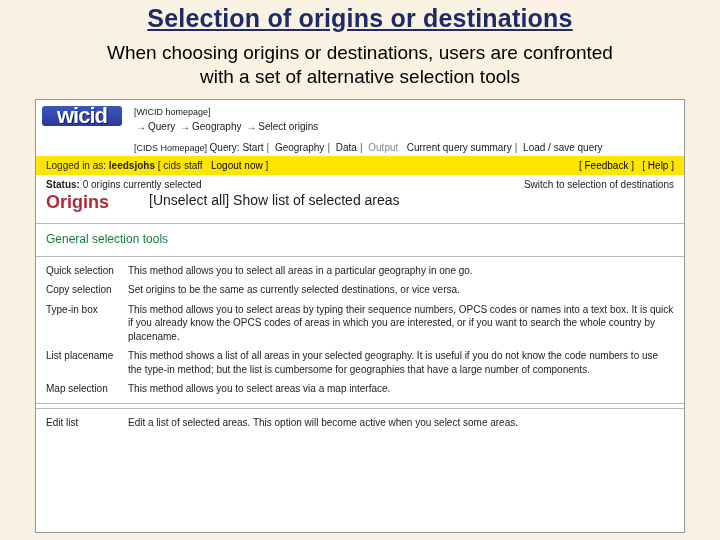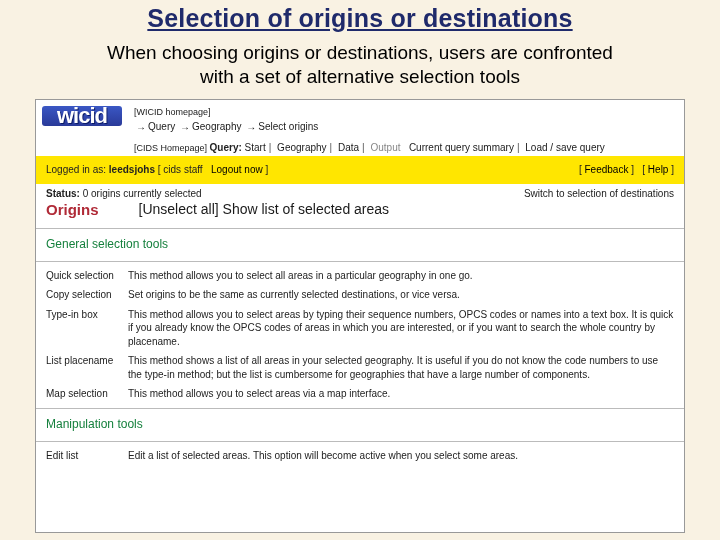--- a/index.html
+++ b/index.html
@@ -7,28 +7,28 @@
 h1.title{font-size:25px;font-weight:bold;color:#1f2a6b;text-decoration:underline;text-align:center;margin:0 0 4px 0;letter-spacing:0.2px}
 p.lead{font-size:19px;color:#000;text-align:center;margin:8px auto 10px auto;line-height:1.25;max-width:540px}
 .shot{background:#fff;border:1px solid #999;width:648px;height:432px;margin:0 auto;font-size:10px;color:#222;position:relative;overflow:hidden}
 .row{display:flex;align-items:flex-start}
 .logo{width:80px;height:20px;margin:6px 6px 4px 6px;display:flex;align-items:center;justify-content:center;font-family:Impact,Arial Black,sans-serif;font-weight:bold;font-size:22px;color:#fff;background:linear-gradient(#3a57c4,#2a3a99);border-radius:3px;letter-spacing:-1px;text-shadow:1px 1px 0 #0a1a66}
 .top-links{font-size:9px;padding:6px 0 0 6px;line-height:1.5}
 .top-links a,.shot a{color:#1a1a1a;}
 .crumb{font-size:10px}
 .crumb-arrow{font-weight:bold;margin:0 2px}
 .topnav{font-size:10px;margin-top:4px}
-.topnav b{font-weight:bold}
+.topnav b{font-weight:normal}
 .pipe{margin:0 3px;color:#555}
-.yellowbar{background:#ffe600;height:28px;display:flex;align-items:center;justify-content:space-between;padding:0 10px;font-size:10px}
+.yellowbar{background:#ffe600;height:19px;display:flex;align-items:center;justify-content:space-between;padding:0 10px;font-size:10px}
 .yellowbar a{color:#000}
 .status-line{display:flex;justify-content:space-between;padding:4px 10px 0 10px;font-size:10px}
 .status-left{max-width:420px}
 .origins-row{display:flex;align-items:flex-start;padding:2px 10px 6px 10px}
-.origins-label{font-size:15px;font-weight:bold;color:#b02a37;margin-right:40px}
+.origins-label{font-size:18px;font-weight:bold;color:#b02a37;margin-right:40px}
 .unselect{font-size:14px}
 hr.sep{border:none;border-top:1px solid #bbb;margin:4px 0}
 .section-h{font-size:12px;color:#15803d;padding:4px 10px 6px 10px}
 .tool-row{display:flex;padding:3px 10px;font-size:10px;line-height:1.35}
 .tool-name{width:82px;flex:0 0 82px}
 .tool-desc{flex:1}
 </style>
 </head>
 <body>
 
@@ -111,21 +111,20 @@
     <div class="tool-row">
       <div class="tool-name"><a>List placename</a></div>
       <div class="tool-desc">This method shows a list of all areas in your selected geography. It is useful if you do not know the code numbers to use the type-in method; but the list is cumbersome for geographies that have a large number of components.</div>
     </div>
     <div class="tool-row">
       <div class="tool-name"><a>Map selection</a></div>
       <div class="tool-desc">This method allows you to select areas via a map interface.</div>
     </div>
 
     <hr class="sep">
-    <div class="section-h">Manipulation tools</div>
     <hr class="sep">
 
     <div class="tool-row">
       <div class="tool-name"><a>Edit list</a></div>
       <div class="tool-desc">Edit a list of selected areas. This option will become active when you select some areas.</div>
     </div>
 
   </div>
 </div>
 

